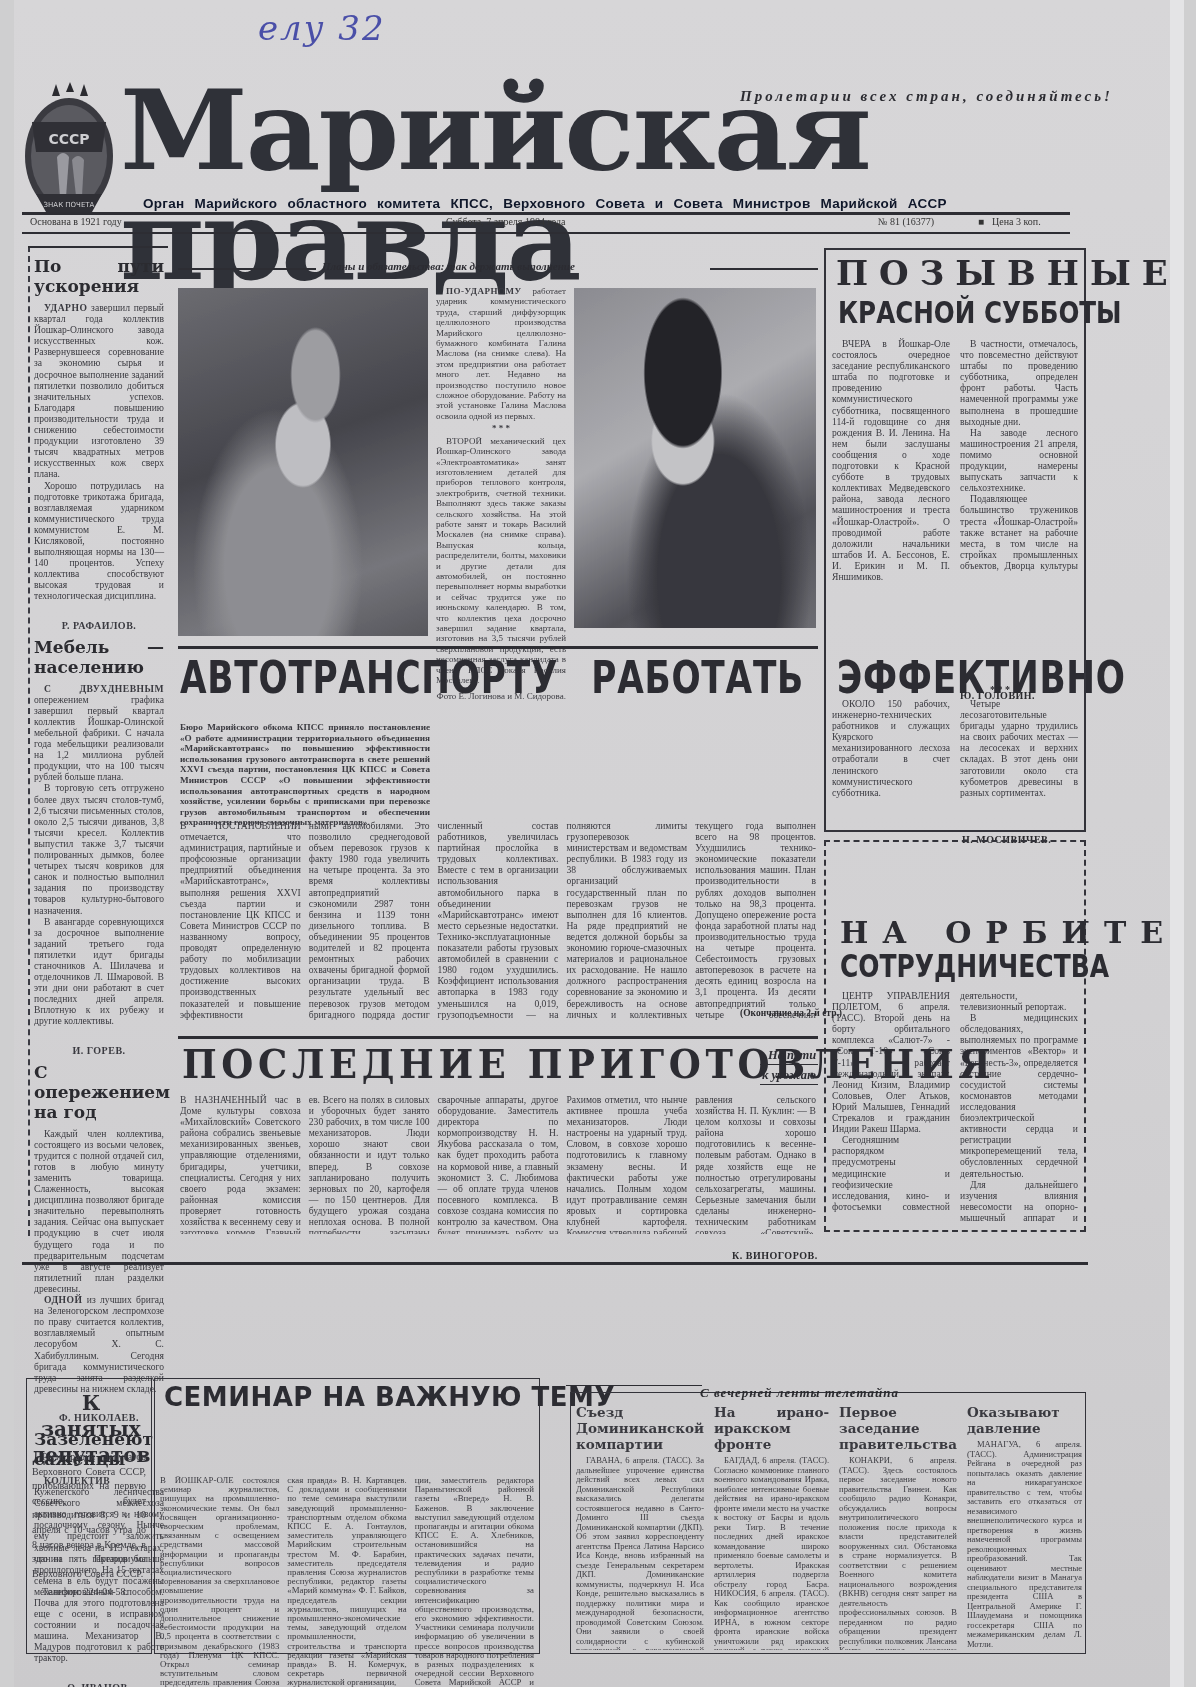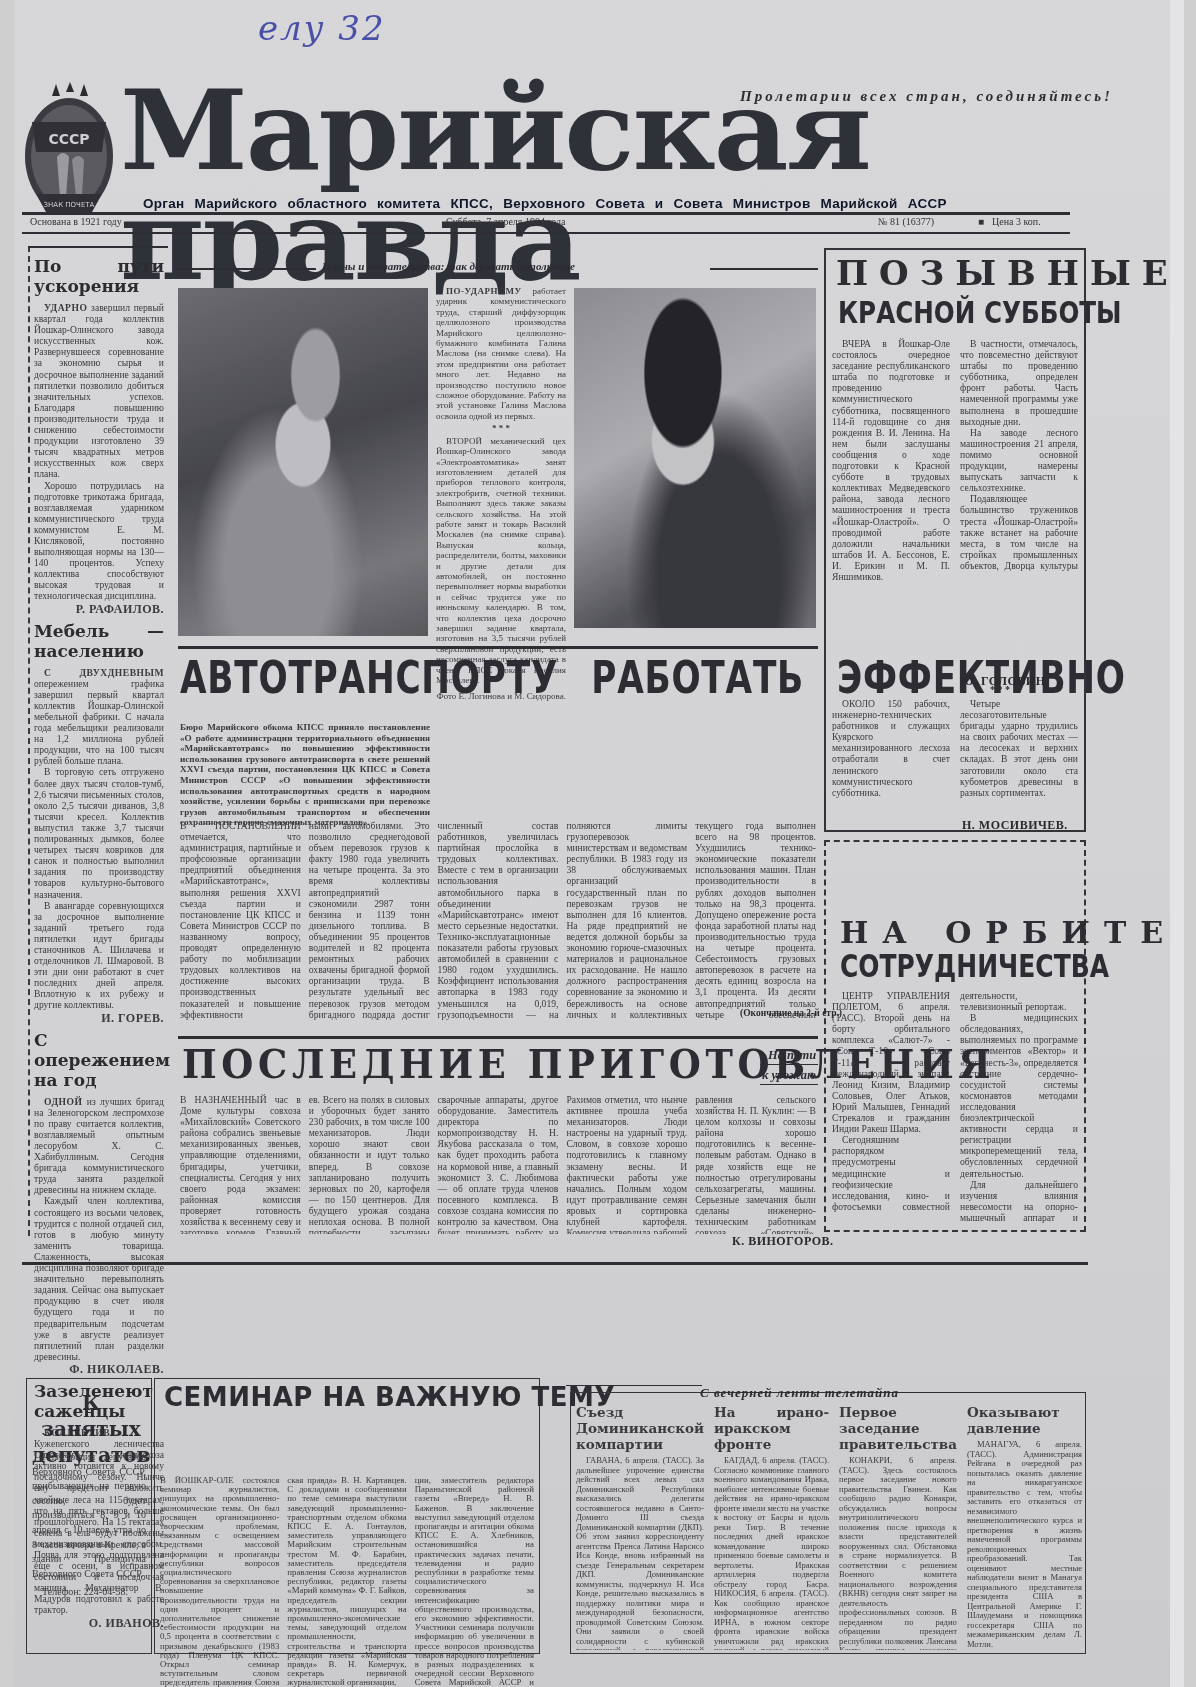--- a/index.html
+++ b/index.html
@@ -18,21 +18,21 @@
               font-weight: bold; font-size: 110px; line-height: 1; color: #2f3138; letter-spacing: -2px;
               transform: scaleX(1.05); transform-origin: left top; }
   .organ { position: absolute; left: 143px; top: 196px; font-family: "Liberation Sans", sans-serif;
            font-weight: bold; font-size: 13.5px; color: #0f172a; letter-spacing: 0.3px; word-spacing: 6px; text-align: center; }
   .rule { position: absolute; background: #2d2d33; }
   .dateline { position: absolute; top: 216px; font-size: 10px; font-weight: normal; color:#333; }
 
   .col-text { font-size: 9.6px; line-height: 11.1px; text-align: justify; color: #3a3a40; }
   .col-text p { text-indent: 10px; }
   .col-text .lead { font-weight: bold; letter-spacing: 0.5px; }
-  .sign { text-align: right; font-weight: bold; font-size: 12px; letter-spacing: 0.5px; margin-top: 2px; }
+  .sign { text-align: center; font-weight: bold; font-size: 10px; letter-spacing: 0.5px; margin-top: 18px; }
 
   .lh { font-family: "DejaVu Serif", serif; font-weight: bold; font-size: 17px; line-height: 20px; color:#2b2b30; margin: 6px 0 6px 0; }
   .boxed { position: absolute; border: 2px solid #33333a; }
   .dashed-v { position: absolute; width: 0; border-left: 2px dashed #3a3a42; }
 
   .photo { position: absolute; background:
       radial-gradient(ellipse at 55% 25%, #9a9a9e 0 12%, transparent 13%),
       radial-gradient(ellipse at 50% 45%, #b8b8bc 0 15%, transparent 16%),
       radial-gradient(ellipse at 40% 80%, #8c8c90 0 25%, transparent 40%),
       linear-gradient(160deg,#6d6d72,#4a4a50 45%,#77777c 80%,#5b5b60);
@@ -97,22 +97,22 @@
   <p>Хорошо потрудилась на подготовке трикотажа бригада, возглавляемая ударником коммунистического труда коммунистом Е. М. Кисляковой, постоянно выполняющая нормы на 130—140 процентов. Успеху коллектива способствуют высокая трудовая и технологическая дисциплина.</p>
   <div class="sign">Р. РАФАИЛОВ.</div>
 
   <div class="lh">Мебель — населению</div>
   <p><span class="lead">С ДВУХДНЕВНЫМ</span> <span>опережением графика завершил первый квартал коллектив Йошкар-Олинской мебельной фабрики. С начала года мебельщики реализовали на 1,2 миллиона рублей продукции, что на 100 тысяч рублей больше плана.</span></p>
   <p>В торговую сеть отгружено более двух тысяч столов-тумб, 2,6 тысячи письменных столов, около 2,5 тысячи диванов, 3,8 тысячи кресел. Коллектив выпустил также 3,7 тысячи полированных дымков, более четырех тысяч ковриков для санок и полностью выполнил задания по производству товаров культурно-бытового назначения.</p>
   <p>В авангарде соревнующихся за досрочное выполнение заданий третьего года пятилетки идут бригады станочников А. Шилачева и отделочников Л. Шмаровой. В эти дни они работают в счет последних дней апреля. Вплотную к их рубежу и другие коллективы.</p>
   <div class="sign">И. ГОРЕВ.</div>
 
   <div class="lh">С опережением на год</div>
+  <p>Каждый член коллектива, состоящего из восьми человек, трудится с полной отдачей сил, готов в любую минуту заменить товарища. Слаженность, высокая дисциплина позволяют бригаде значительно перевыполнять задания. Сейчас она выпускает продукцию в счет июля будущего года и по предварительным подсчетам уже в августе реализует пятилетний план разделки древесины.</p>
   <p><span class="lead">ОДНОЙ</span> <span>из лучших бригад на Зеленогорском леспромхозе по праву считается коллектив, возглавляемый опытным лесорубом Х. С. Хабибуллиным. Сегодня бригада коммунистического труда занята разделкой древесины на нижнем складе.</span></p>
-  <p>Каждый член коллектива, состоящего из восьми человек, трудится с полной отдачей сил, готов в любую минуту заменить товарища. Слаженность, высокая дисциплина позволяют бригаде значительно перевыполнять задания. Сейчас она выпускает продукцию в счет июля будущего года и по предварительным подсчетам уже в августе реализует пятилетний план разделки древесины.</p>
   <div class="sign">Ф. НИКОЛАЕВ.</div>
 
   <div class="lh">Зазеленеют саженцы</div>
   <p><span class="lead">КОЛЛЕКТИВ</span> <span>Кужenerского лесничества Советского межлесхоза активно готовится к новому посадочному сезону. Нынче ему предстоит заложить хвойные леса на 115 гектарах, что на пять гектаров больше прошлогоднего. На 15 гектарах семена в ель будут посажены механизированным способом. Почва для этого подготовлена еще с осени, в исправном состоянии и посадочная машина. Механизатор В. Мадуров подготовил к работе трактор.</span></p>
   <div class="sign">О. ИВАНОВ.</div>
 </div>
 
 <div class="rule" style="left:178px;top:268px;width:138px;height:2px;"></div>
 <div class="kicker" style="left:322px;top:260px;font-size:11px;">Планы и обязательства: так держать выполнение</div>
 <div class="rule" style="left:710px;top:268px;width:108px;height:2px;"></div>

